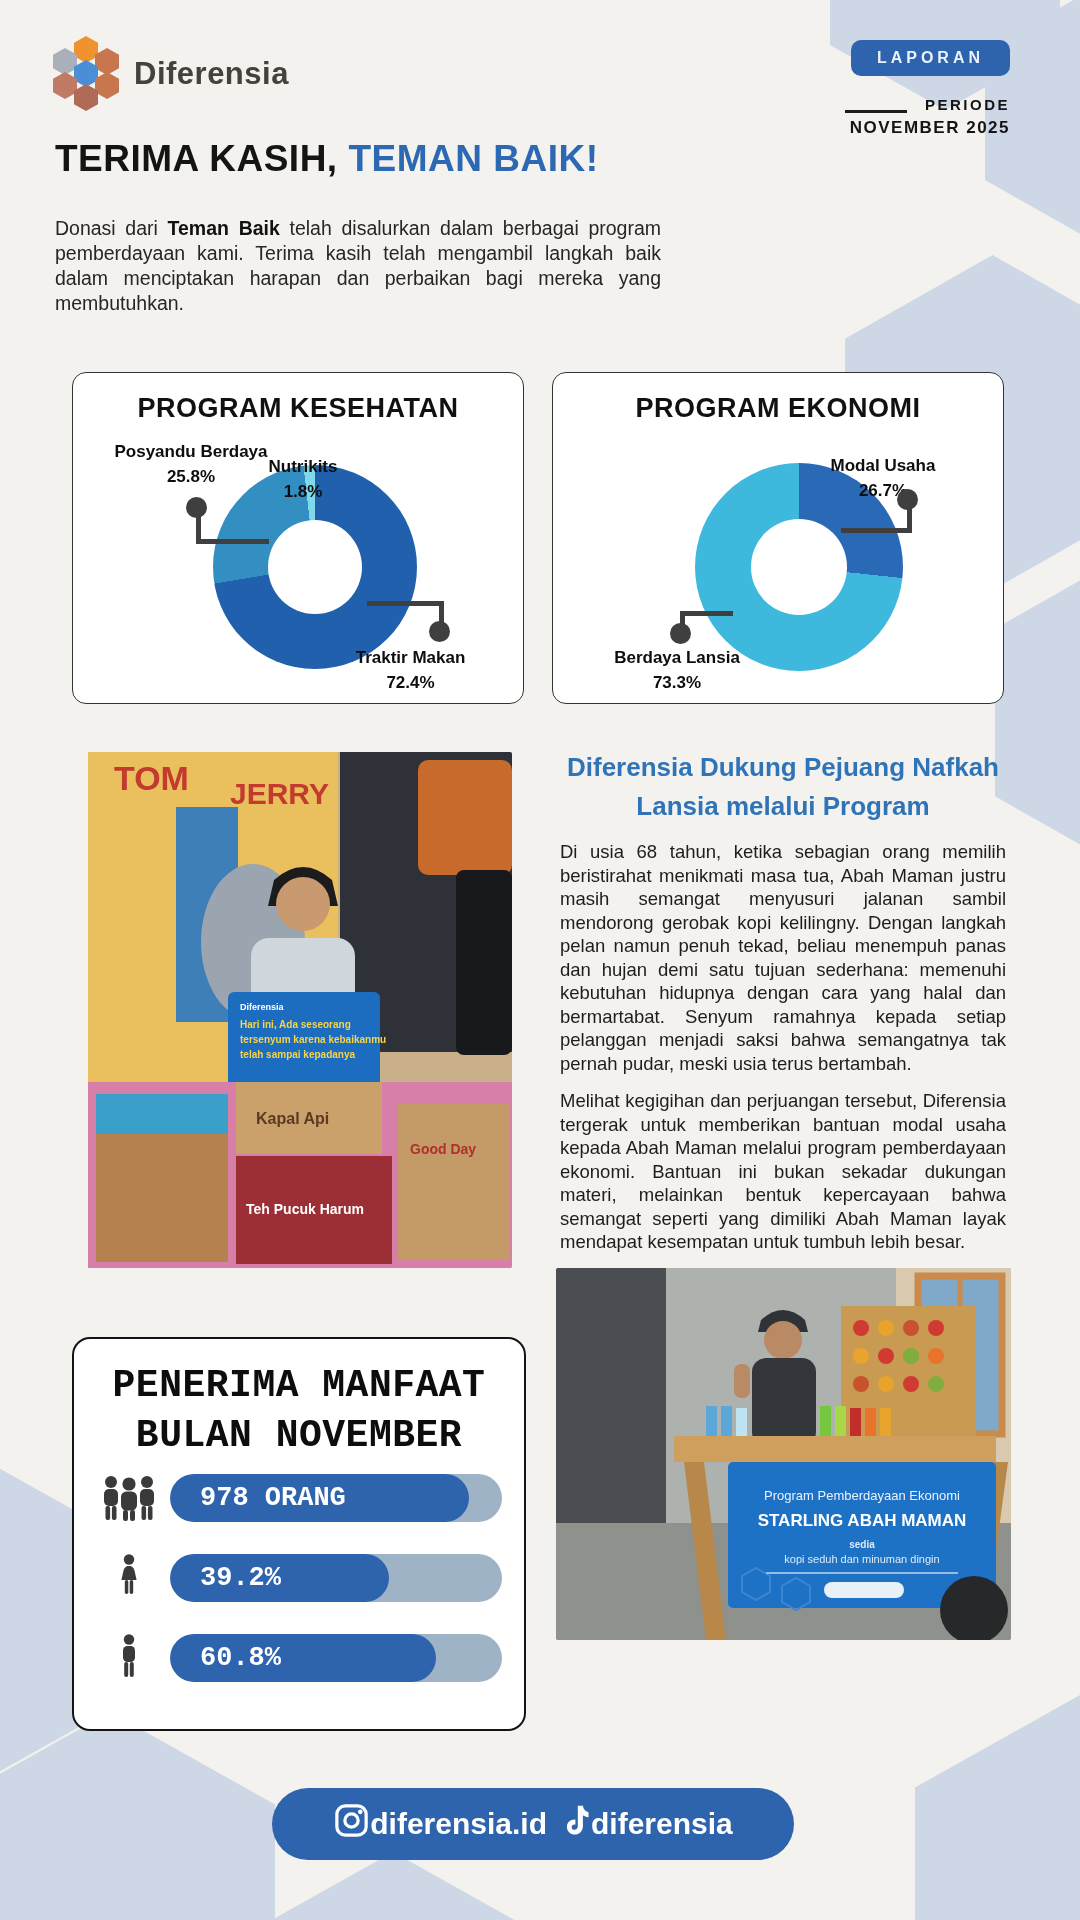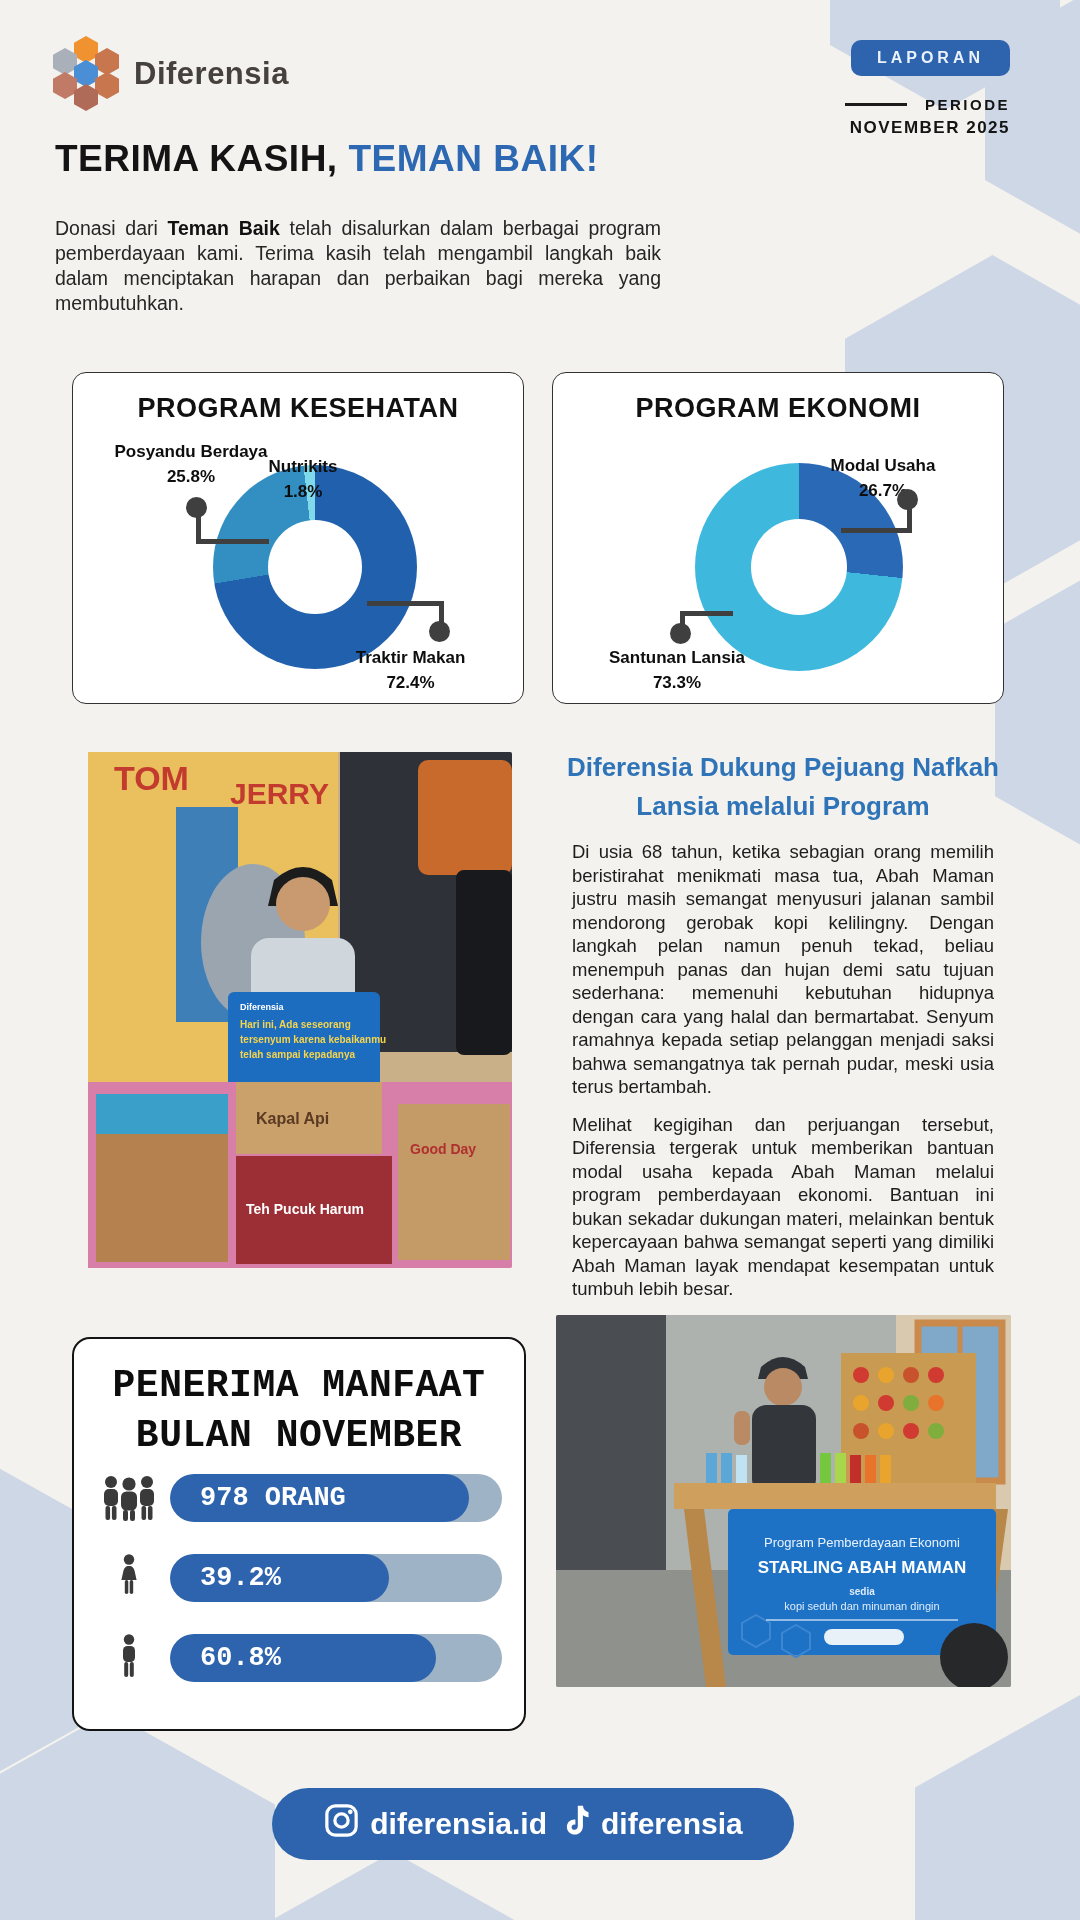--- a/index.html
+++ b/index.html
@@ -25,21 +25,21 @@
   .p-tl{left:1px;top:12px;background:#a9b0ba;}
   .p-tr{left:43px;top:12px;background:#c7764e;}
   .p-c{left:22px;top:24px;background:#4a8ed5;}
   .p-bl{left:1px;top:36px;background:#c07a66;}
   .p-br{left:43px;top:36px;background:#c7764e;}
   .p-b{left:22px;top:48px;background:#b06a58;}
   .logo-text{font-size:31px;font-weight:700;color:#46413c;letter-spacing:.5px;}
   .badge{position:absolute;right:70px;top:40px;background:#2e64ad;color:#eaf2fb;
          border-radius:10px;padding:9px 26px;font-size:16px;font-weight:800;
          letter-spacing:4px;z-index:2;}
-  .periode-row{position:absolute;right:70px;top:96px;display:flex;align-items:center;gap:18px;z-index:2;}
+  .periode-row{position:absolute;right:70px;top:96px;display:flex;align-items:flex-end;gap:18px;z-index:2;}
   .periode-line{width:62px;height:3px;background:#1c1c1c;}
   .periode-label{font-size:15px;font-weight:800;letter-spacing:2.5px;color:#141414;}
   .periode-value{position:absolute;right:70px;top:118px;font-size:17px;font-weight:800;
                  letter-spacing:1.5px;color:#141414;z-index:2;}
   
   .title{position:absolute;left:55px;top:138px;font-size:37px;font-weight:800;
          letter-spacing:.5px;z-index:2;white-space:nowrap;}
   .title .t-black{color:#141414;}
   .title .t-blue{color:#2d68b3;}
   .intro{position:absolute;left:55px;top:196px;width:606px;font-size:19.5px;line-height:25px;
@@ -88,27 +88,27 @@
   .stat-icon{position:absolute;left:18px;top:0;width:74px;height:48px;display:flex;
              align-items:center;justify-content:center;}
   .track{position:absolute;left:96px;top:0;width:332px;height:48px;background:#9fb3c6;
          border-radius:24px;overflow:hidden;}
   .fill{height:100%;background:#2e64ad;border-radius:24px;display:flex;align-items:center;
         color:#fff;font-size:27px;font-weight:800;padding-left:30px;box-sizing:border-box;
         white-space:nowrap;}
   
   .story{position:absolute;left:556px;top:748px;width:454px;z-index:2;}
   .story-heading{color:#2f74b8;font-size:26px;font-weight:700;text-align:center;line-height:39px;}
-  .story p{margin:14px 16px 0;font-size:18.5px;line-height:23.5px;text-align:justify;color:#1d1d1d;}
+  .story p{margin:14px 4px 0;font-size:18.5px;line-height:23.5px;text-align:justify;color:#1d1d1d;}
   .photo2{margin-top:14px;width:455px;height:372px;border-radius:2px;overflow:hidden;}
   
   .footer-pill{position:absolute;left:272px;top:1788px;width:522px;height:72px;background:#2e64ad;
                border-radius:36px;display:flex;align-items:center;justify-content:center;
                gap:14px;z-index:2;}
-  .handle{display:flex;align-items:center;gap:10px;color:#fff;font-size:30px;font-weight:700;}
+  .handle{display:flex;align-items:center;color:#fff;font-size:30px;font-weight:700;}
   svg text{font-family:"Liberation Sans",sans-serif;}
 </style>
 </head>
 <body>
 
 <div class="page">
 
   <div class="hex hex-a"></div>
   <div class="hex hex-b"></div>
   <div class="hex hex-c"></div>
@@ -163,21 +163,21 @@
   </div>
 
   <div class="card card-2">
     <h2>PROGRAM EKONOMI</h2>
     <div class="donut donut-2" style="background: conic-gradient(rgb(42, 105, 181) 0deg, rgb(42, 105, 181) 96.12deg, rgb(62, 184, 221) 96.12deg, rgb(62, 184, 221) 360deg);"></div>
     <div class="co-label l-modal">
       <div>Modal Usaha</div>
       <div>26.7%</div>
     </div>
     <div class="co-label l-santunan">
-      <div>Santunan Lansia</div>
+      <div>Berdaya Lansia</div>
       <div>73.3%</div>
     </div>
     <div class="elbow e-modal"></div>
     <div class="dot d-modal"></div>
     <div class="elbow e-santunan"></div>
     <div class="dot d-santunan"></div>
   </div>
 
   <div class="photo1">
     <svg width="424" height="516" viewBox="0 0 424 516">

